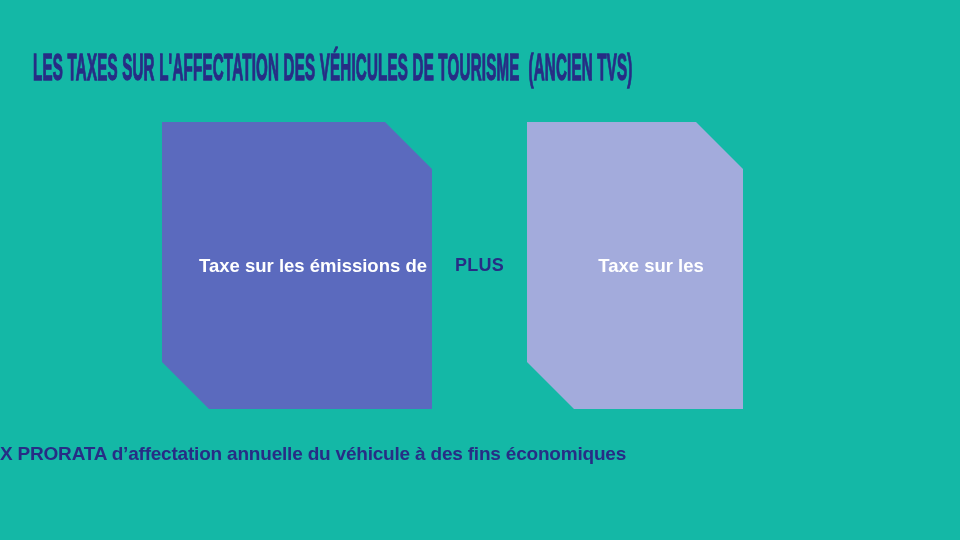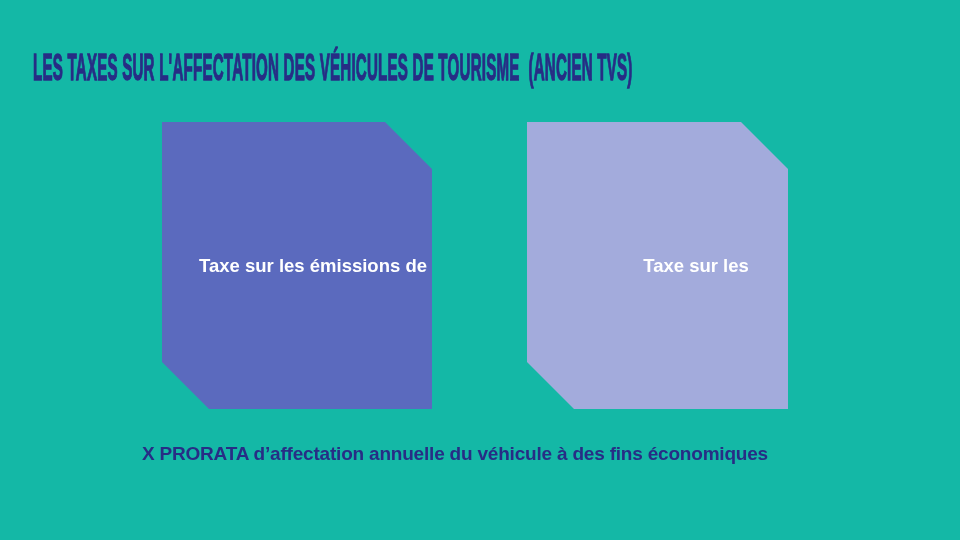--- a/index.html
+++ b/index.html
@@ -53,21 +53,20 @@
   }
   .tax-box-left {
     left: 162px;
     width: 270px;
     background: #5b6abe;
   }
   .tax-box-right {
     left: 527px;
     width: 216px;
     background: #a3abdc;
-    padding-left: 45px;
   }
   .box-line { display: block; margin-left: 32px; }
   .plus-operator {
     position: absolute;
     left: 432px;
     top: 122px;
     width: 95px;
     height: 287px;
     display: flex;
     align-items: center;
@@ -75,41 +74,42 @@
     font-weight: 700;
     font-size: 18px;
     color: #272d85;
     letter-spacing: 0.2px;
   }
   .prorata-footer {
     position: absolute;
     left: 0;
     top: 442px;
     width: 768px;
-    text-align: right;
+    text-align: left;
     font-weight: 700;
     font-size: 19px;
     line-height: 24px;
     letter-spacing: -0.2px;
     color: #272d85;
   }
 </style>
 </head>
 <body>
 
 <div class="stage">
 
   <h1 class="page-title">LES TAXES SUR L'AFFECTATION DES VÉHICULES DE TOURISME  (ANCIEN TVS)</h1>
 
   <div class="tax-box tax-box-left">
     <div>
       <span class="box-line">Taxe sur les émissions de</span>
     </div>
   </div>
 
+  <div class="plus-operator">PLUS</div>
 
   <div class="tax-box tax-box-right">
     <div>
       <span class="box-line">Taxe sur les</span>
     </div>
   </div>
 
   <div class="prorata-footer">X PRORATA d’affectation annuelle du véhicule à des fins économiques</div>
 
 </div>

